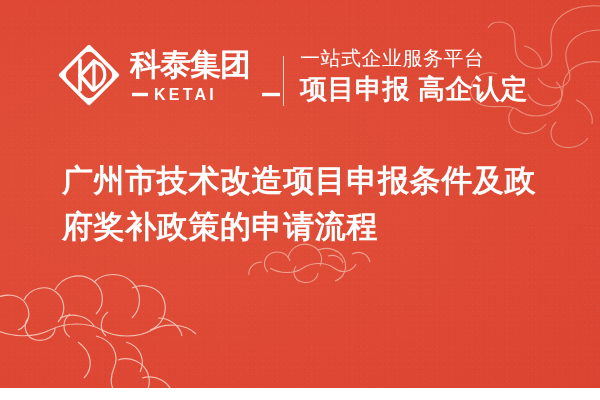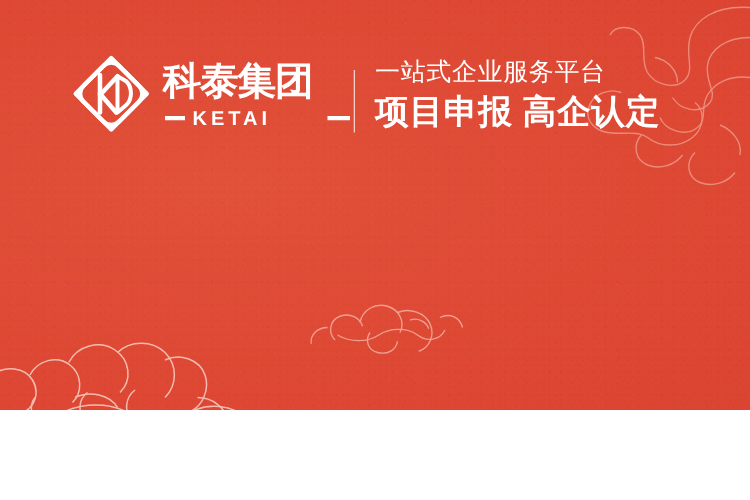--- a/index.html
+++ b/index.html
@@ -3,21 +3,21 @@
 <meta charset="utf-8">
 <style>
   html, body {
     margin: 0;
     padding: 0;
     background: #ffffff;
   }
   #banner {
     position: relative;
     width: 600px;
-    height: 328px;
+    height: 388px;
     overflow: hidden;
     background: #737373;
     font-family: "Liberation Sans", "DejaVu Sans", sans-serif;
     -webkit-font-smoothing: antialiased;
   }
   
   .bg-base {
     position: absolute;
     inset: 0;
     background:
@@ -211,14 +211,15 @@
     </div>
 
     <div class="divider"></div>
 
     <div class="tagline">
       <div class="tagline-main">一站式企业服务平台</div>
       <div class="tagline-sub">项目申报 高企认定</div>
     </div>
   </div>
 
+  <div class="title">广州市技术改造项目申报条件及政府奖补政策的申请流程</div>
 
 </div>
 
 </body></html>

